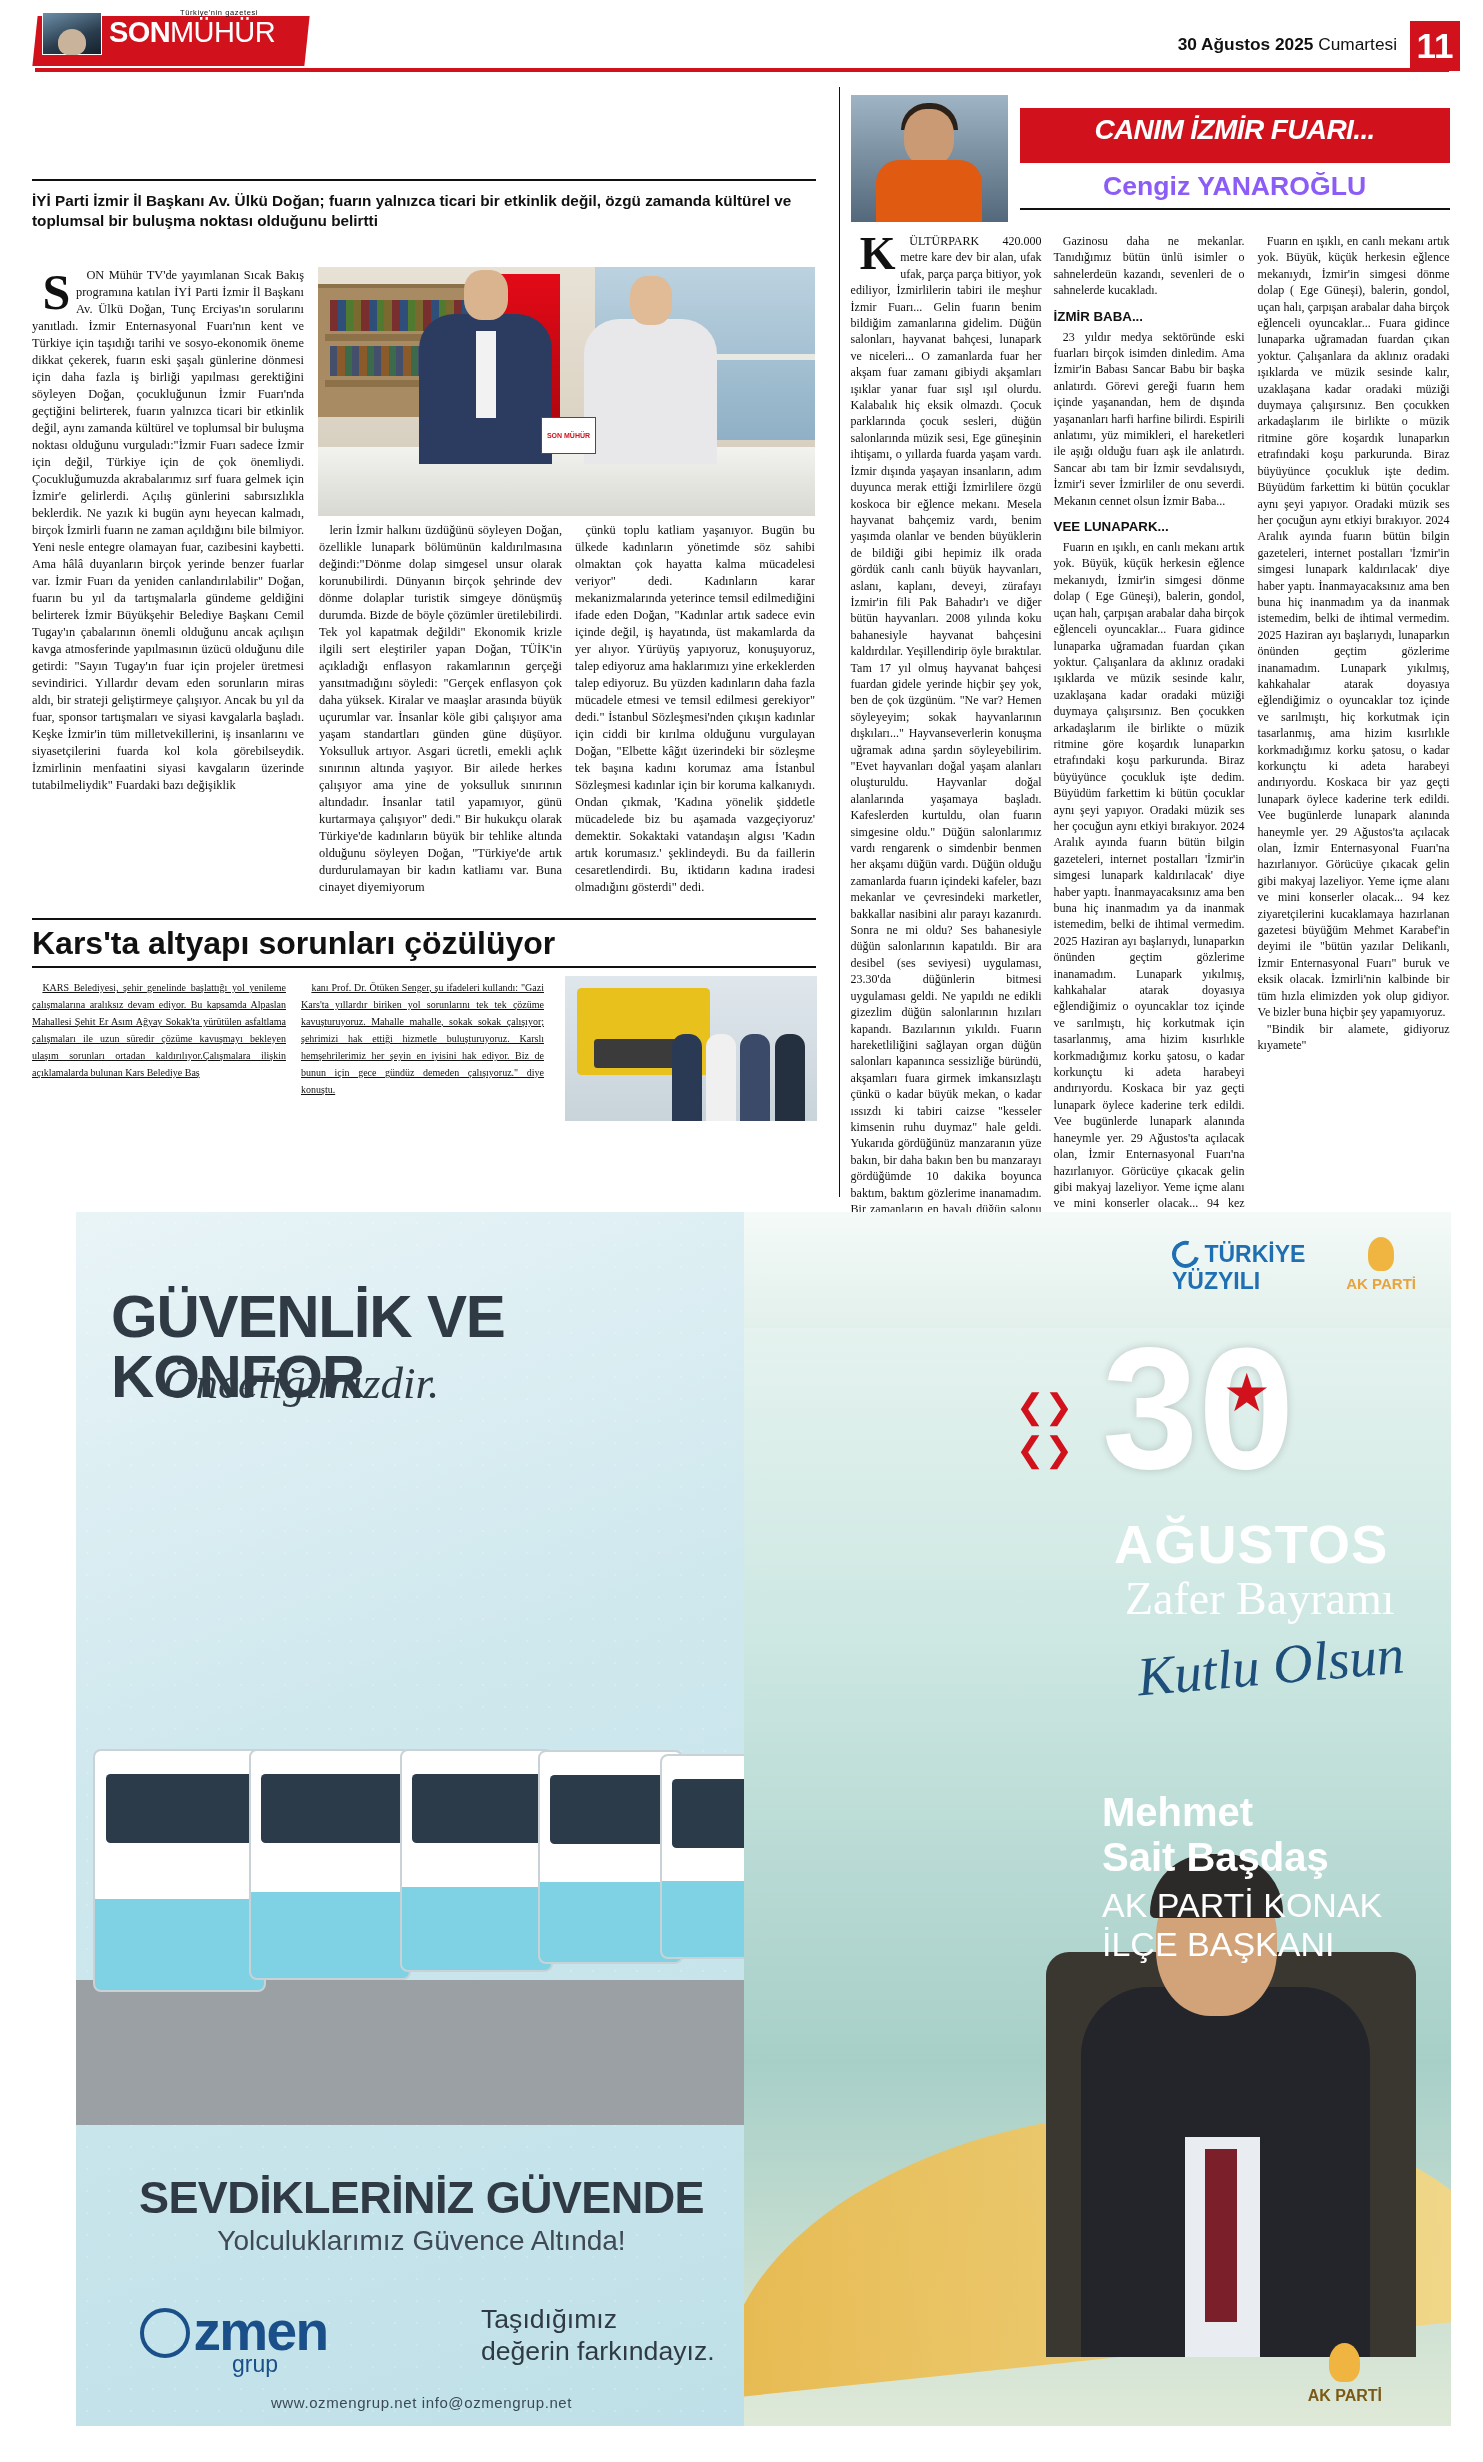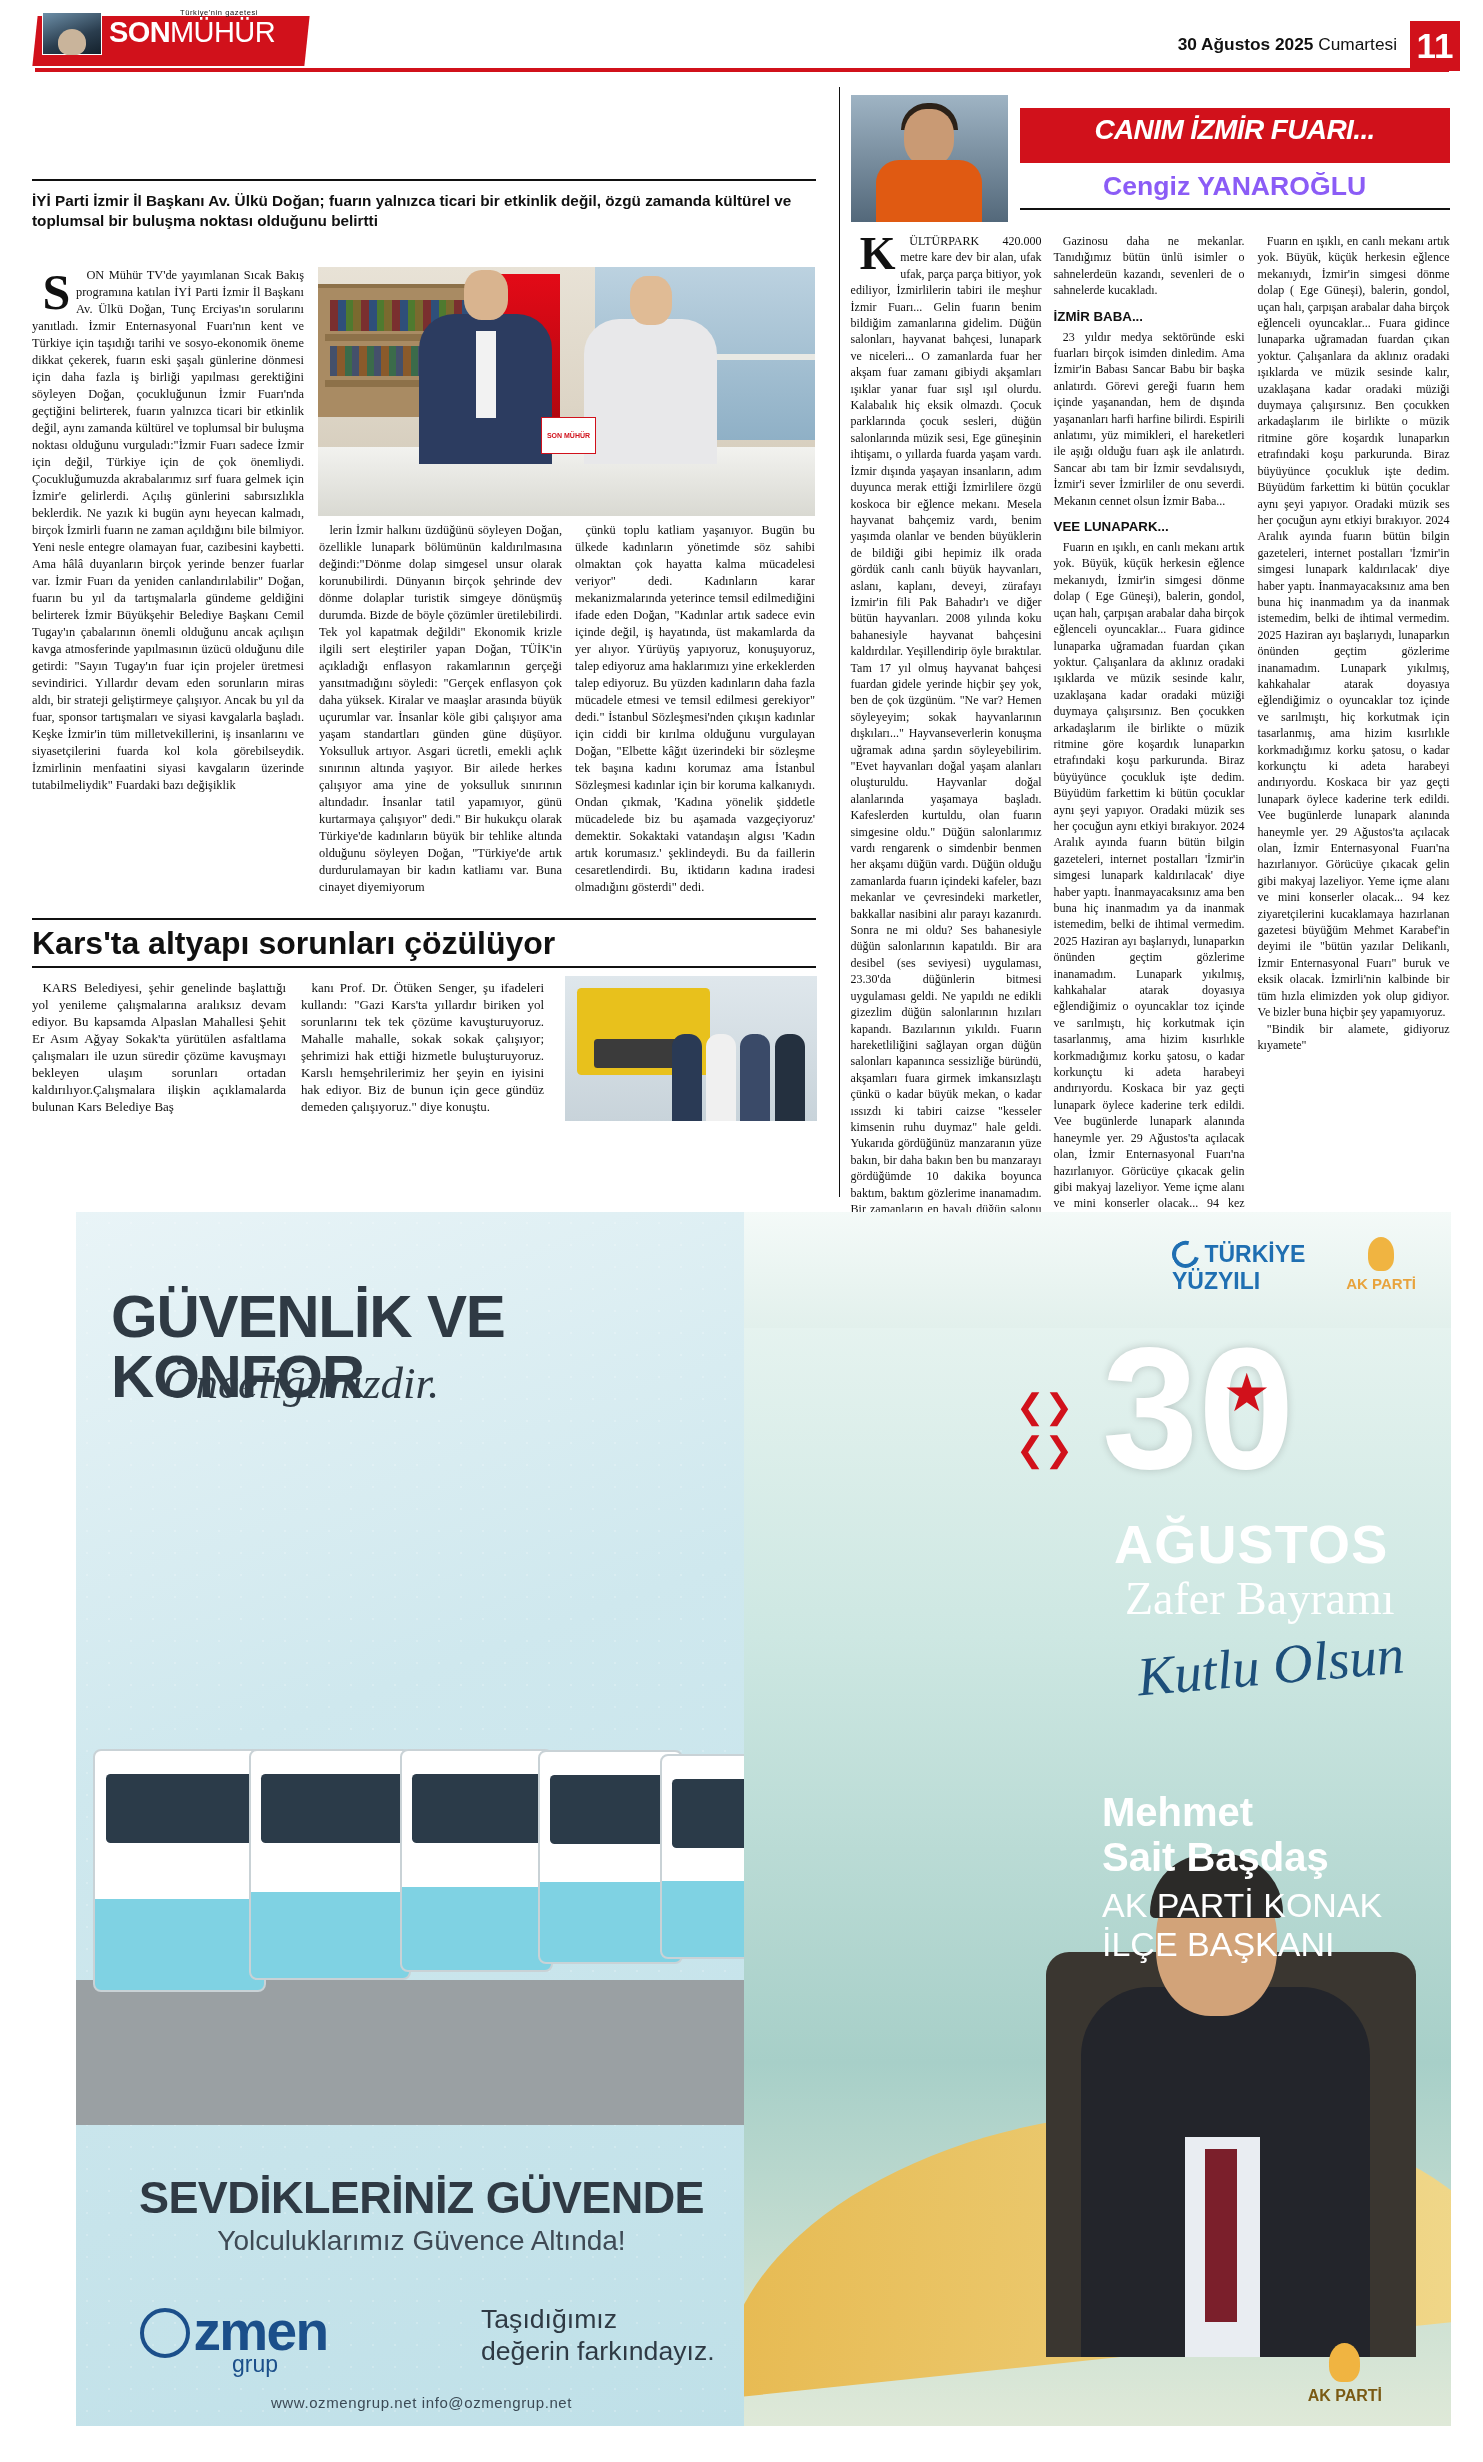--- a/index.html
+++ b/index.html
@@ -286,23 +286,24 @@
     color: #111;
   }
   .kars-rule-bot {
     position: absolute; left: 32px; top: 966px;
     width: 784px; height: 1.7px; background: #111;
   }
   .kars-col {
     position: absolute;
     top: 979px;
     width: 254px;
-    font-size: 13px;
+    font-size: 10px;
     line-height: 17px;
     text-align: justify;
+    text-decoration: underline;
   }
   .kars-col p { margin: 0; text-indent: 10.4px; }
   .kc-1 { left: 32px; }
   .kc-2 { left: 301px; width: 243px; }
   .kars-photo {
     position: absolute;
     left: 565px; top: 976px;
     width: 252px; height: 145px;
     background: #d7dfe4;
     overflow: hidden;

